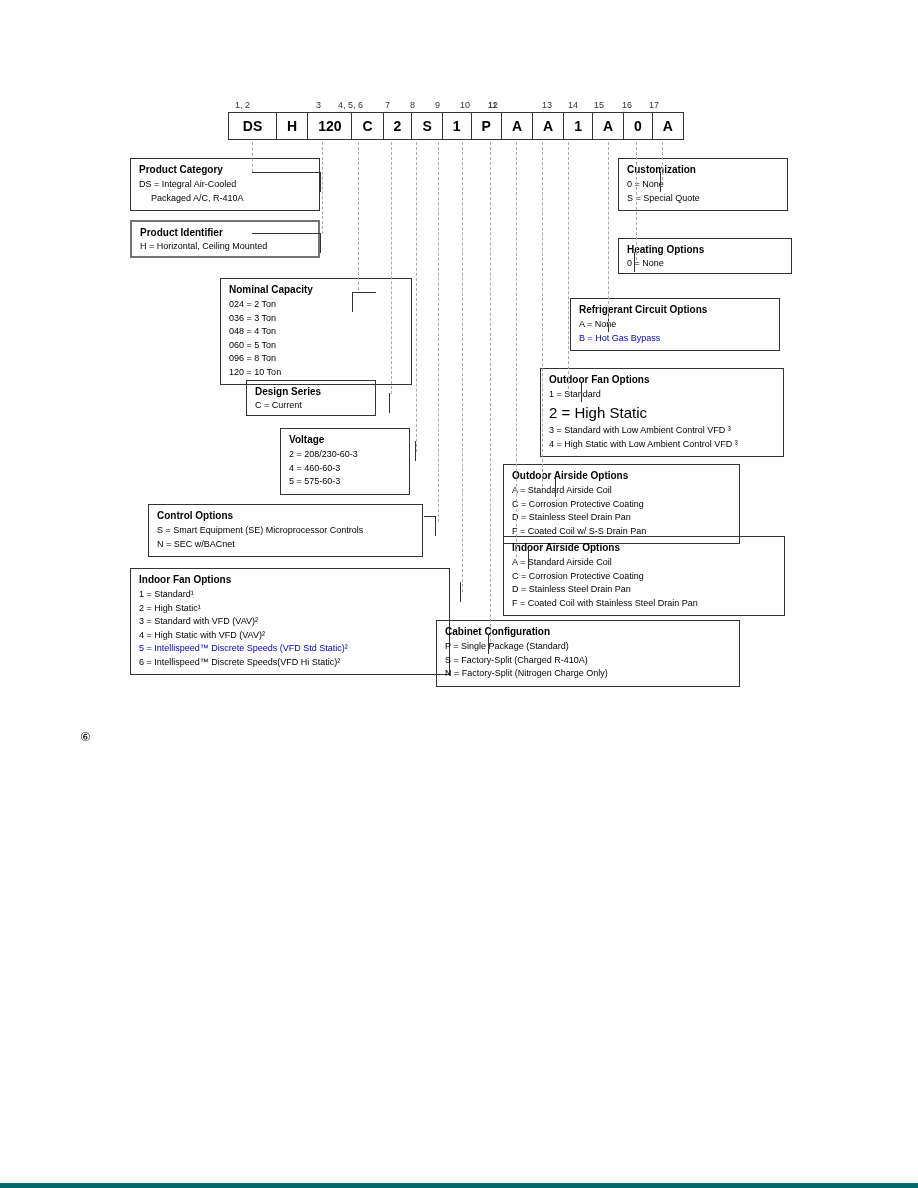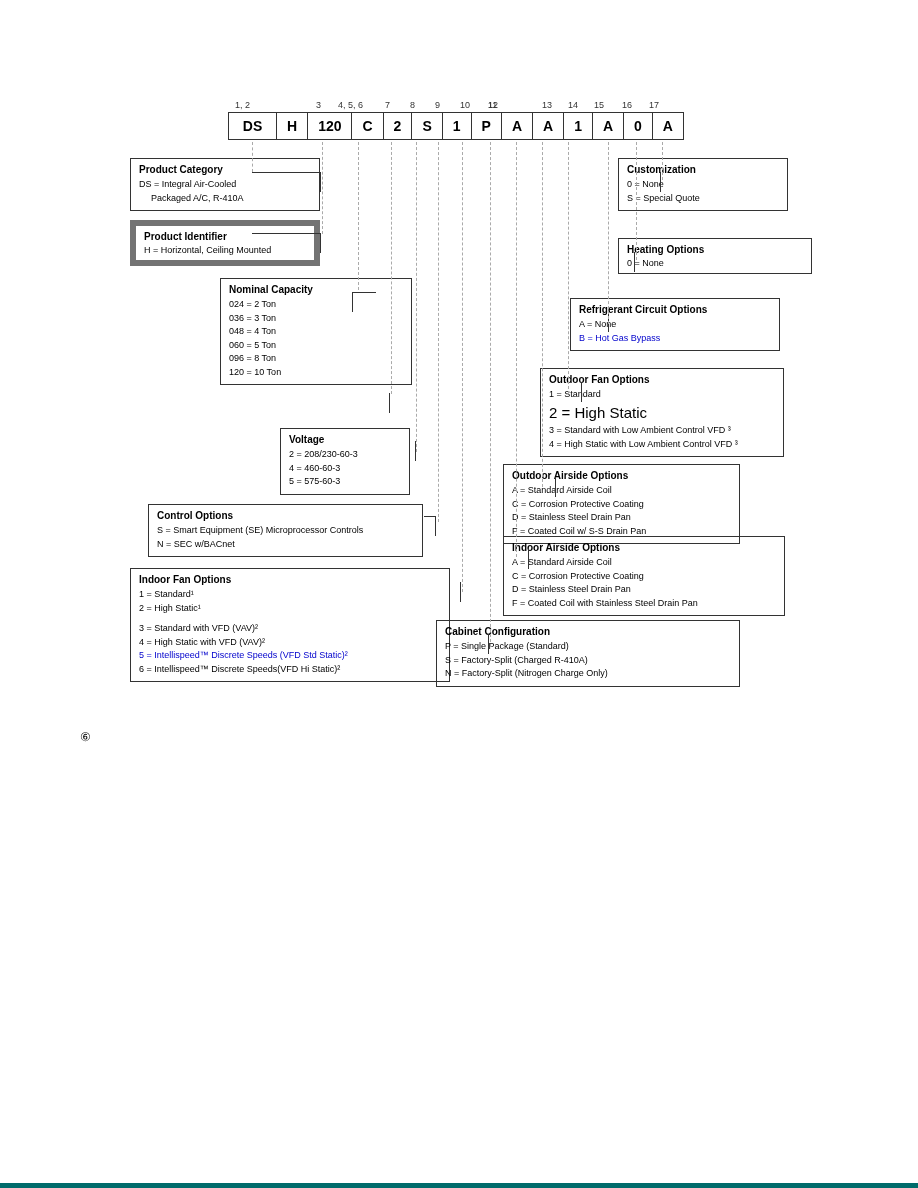--- a/index.html
+++ b/index.html
@@ -59,41 +59,45 @@
 
   <div style="position:absolute; top:158px; left:130px; border:1px solid #333; padding:5px 8px; width:190px;">
     <div style="font-weight:bold; font-size:10px; margin-bottom:3px;">Product Category</div>
     <div style="font-size:9px; line-height:1.5;">DS = Integral Air-Cooled</div>
     <div style="font-size:9px; line-height:1.5; padding-left:12px;">Packaged A/C, R-410A</div>
   </div>
 
   <div style="position:absolute; top:172px; left:320px; width:1px; height:20px; border-left:1px solid #333;"></div>
   <div style="position:absolute; top:172px; left:252px; height:1px; width:68px; border-top:1px solid #333;"></div>
 
-  <div style="position:absolute; top:220px; left:130px; border:6px solid #737373; padding:5px 8px; width:190px;">
+  <div style="position:absolute; top:220px; left:130px; border:2px solid #737373; padding:5px 8px; width:190px;">
     <div style="font-weight:bold; font-size:10px; margin-bottom:3px;">Product Identifier</div>
     <div style="font-size:9px;">H = Horizontal, Ceiling Mounted</div>
   </div>
 
   <div style="position:absolute; top:233px; left:320px; width:1px; height:20px; border-left:1px solid #333;"></div>
   <div style="position:absolute; top:233px; left:252px; height:1px; width:68px; border-top:1px solid #333;"></div>
 
   <div style="position:absolute; top:278px; left:220px; border:1px solid #333; padding:5px 8px; width:192px;">
     <div style="font-weight:bold; font-size:10px; margin-bottom:3px;">Nominal Capacity</div>
     <div style="font-size:9px; line-height:1.5;">024 = 2 Ton</div>
     <div style="font-size:9px; line-height:1.5;">036 = 3 Ton</div>
     <div style="font-size:9px; line-height:1.5;">048 = 4 Ton</div>
     <div style="font-size:9px; line-height:1.5;">060 = 5 Ton</div>
     <div style="font-size:9px; line-height:1.5;">096 = 8 Ton</div>
     <div style="font-size:9px; line-height:1.5;">120 = 10 Ton</div>
   </div>
 
   <div style="position:absolute; top:292px; left:352px; width:1px; height:20px; border-left:1px solid #333;"></div>
   <div style="position:absolute; top:292px; left:352px; height:1px; width:24px; border-top:1px solid #333;"></div>
 
+  <div style="position:absolute; top:380px; left:246px; border:1px solid #333; padding:5px 8px; width:130px;">
+    <div style="font-weight:bold; font-size:10px; margin-bottom:3px;">Design Series</div>
+    <div style="font-size:9px;">C = Current</div>
+  </div>
 
   <div style="position:absolute; top:393px; left:389px; width:1px; height:20px; border-left:1px solid #333;"></div>
 
   <div style="position:absolute; top:428px; left:280px; border:1px solid #333; padding:5px 8px; width:130px;">
     <div style="font-weight:bold; font-size:10px; margin-bottom:3px;">Voltage</div>
     <div style="font-size:9px; line-height:1.5;">2 = 208/230-60-3</div>
     <div style="font-size:9px; line-height:1.5;">4 = 460-60-3</div>
     <div style="font-size:9px; line-height:1.5;">5 = 575-60-3</div>
   </div>
 
@@ -105,37 +109,37 @@
     <div style="font-size:9px; line-height:1.5;">N = SEC w/BACnet</div>
   </div>
 
   <div style="position:absolute; top:516px; left:435px; width:1px; height:20px; border-left:1px solid #333;"></div>
   <div style="position:absolute; top:516px; left:424px; height:1px; width:11px; border-top:1px solid #333;"></div>
 
   <div style="position:absolute; top:568px; left:130px; border:1px solid #333; padding:5px 8px; width:320px;">
     <div style="font-weight:bold; font-size:10px; margin-bottom:3px;">Indoor Fan Options</div>
     <div style="font-size:9px; line-height:1.5;">1 = Standard¹</div>
     <div style="font-size:9px; line-height:1.5;">2 = High Static¹</div>
-    <div style="font-size:9px; line-height:1.5;margin-top:7px;">3 = Standard with VFD (VAV)²</div>
+    <div style="font-size:9px; line-height:1.5;">3 = Standard with VFD (VAV)²</div>
     <div style="font-size:9px; line-height:1.5;">4 = High Static with VFD (VAV)²</div>
     <div style="font-size:9px; line-height:1.5; color:#0000cc;">5 = Intellispeed™ Discrete Speeds (VFD Std Static)²</div>
     <div style="font-size:9px; line-height:1.5;">6 = Intellispeed™ Discrete Speeds(VFD Hi Static)²</div>
   </div>
 
   <div style="position:absolute; top:582px; left:460px; width:1px; height:20px; border-left:1px solid #333;"></div>
 
   <div style="position:absolute; top:158px; left:618px; border:1px solid #333; padding:5px 8px; width:170px;">
     <div style="font-weight:bold; font-size:10px; margin-bottom:3px;">Customization</div>
     <div style="font-size:9px; line-height:1.5;">0 = None</div>
     <div style="font-size:9px; line-height:1.5;">S = Special Quote</div>
   </div>
 
   <div style="position:absolute; top:172px; left:660px; width:1px; height:20px; border-left:1px solid #333;"></div>
 
-  <div style="position:absolute; top:238px; left:618px; border:1px solid #333; padding:5px 8px; width:194px;">
+  <div style="position:absolute; top:238px; left:618px; border:1px solid #333; padding:5px 8px; width:174px;">
     <div style="font-weight:bold; font-size:10px; margin-bottom:3px;">Heating Options</div>
     <div style="font-size:9px;">0 = None</div>
   </div>
 
   <div style="position:absolute; top:252px; left:634px; width:1px; height:20px; border-left:1px solid #333;"></div>
 
   <div style="position:absolute; top:298px; left:570px; border:1px solid #333; padding:5px 8px; width:210px;">
     <div style="font-weight:bold; font-size:10px; margin-bottom:3px;">Refrigerant Circuit Options</div>
     <div style="font-size:9px; line-height:1.5;">A = None</div>
     <div style="font-size:9px; line-height:1.5; color:#0000cc;">B = Hot Gas Bypass</div>

